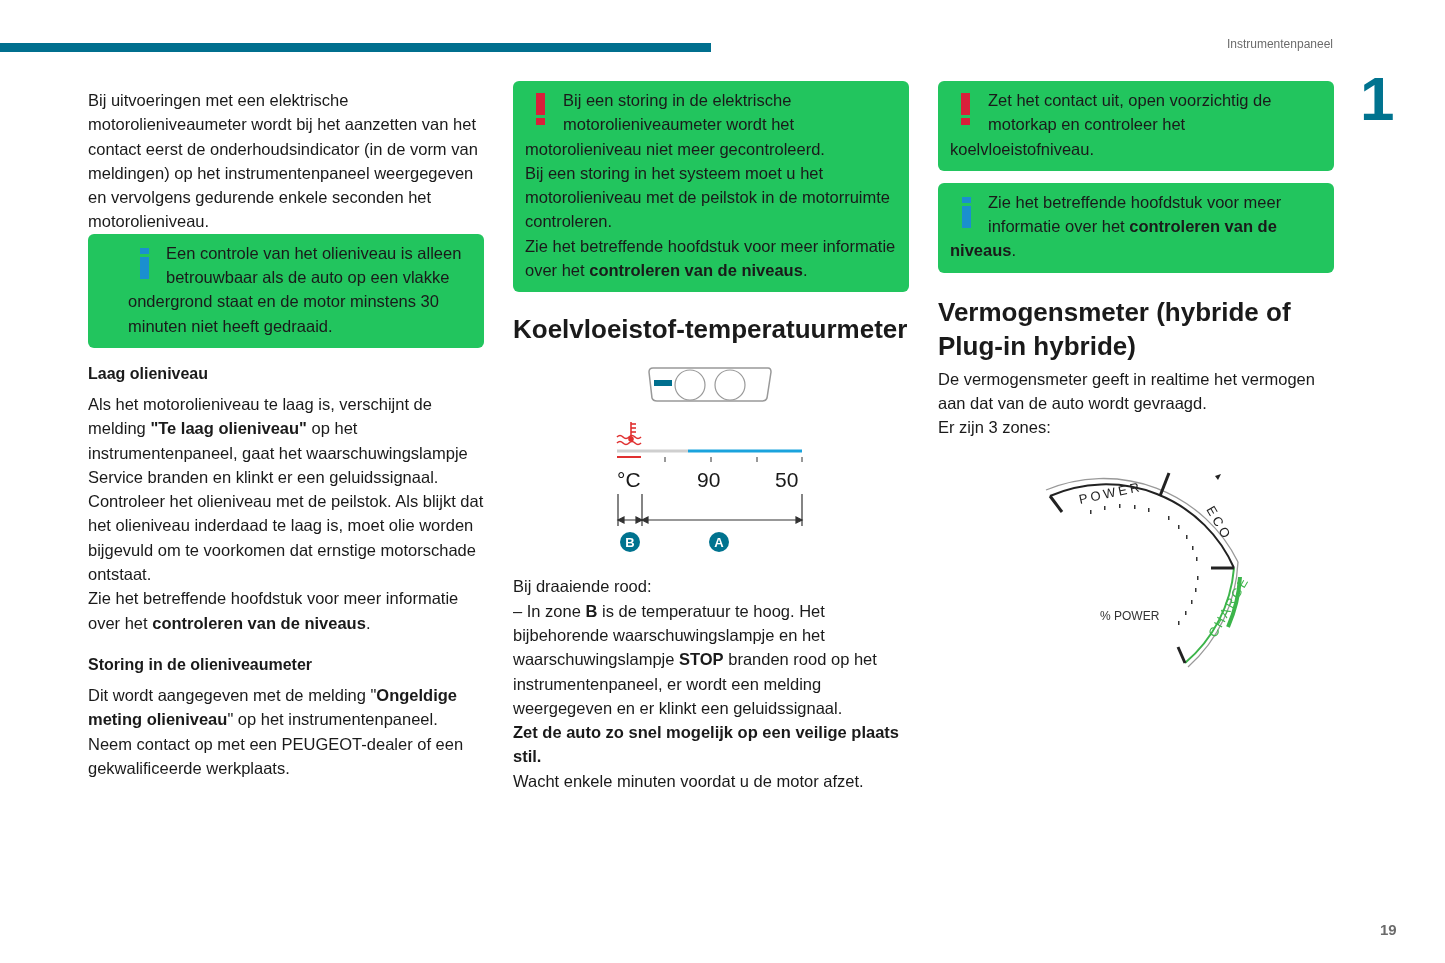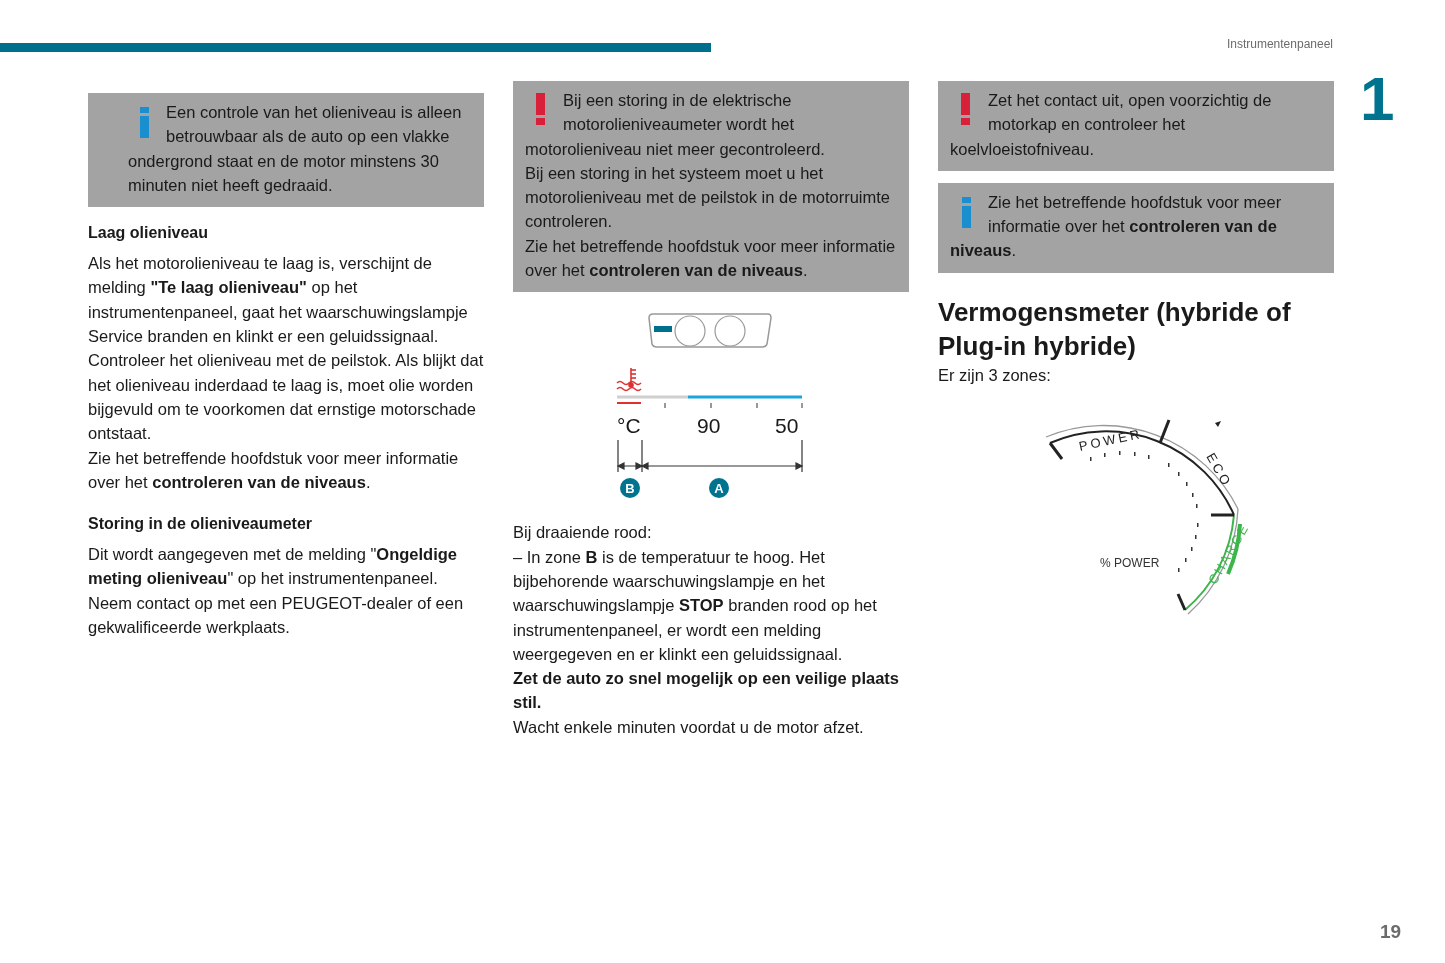--- a/index.html
+++ b/index.html
@@ -1,27 +1,27 @@
 <!DOCTYPE html>
 <html><head>
 <meta charset="utf-8">
 <style>
   html, body { margin:0; padding:0; background:#ffffff; }
   body { width:1445px; height:963px; position:relative; overflow:hidden;
          font-family:"Liberation Sans", sans-serif; color:#1a1a1a; }
   .topbar { position:absolute; left:0; top:43px; width:711px; height:9px; background:#006f8e; }
   .header-title { position:absolute; right:112px; top:37px; font-size:12px; color:#6b6b6b; }
   .chapter-num { position:absolute; left:1360px; top:68px; font-size:62px; font-weight:bold; color:#00738f; line-height:1; }
-  .page-num { position:absolute; left:1380px; top:921px; font-size:19px; font-weight:bold; color:#6b6b6b; }
+  .page-num { position:absolute; left:1380px; top:921px; font-size:15px; font-weight:bold; color:#6b6b6b; }
   .col { position:absolute; top:88px; width:396px; font-size:16.5px; line-height:24.3px; }
   .col1 { left:88px; }
   .col2 { left:513px; }
   .col3 { left:938px; }
   p { margin:0; }
-  .box { background:#a3a3a3; padding:7px 12px 10px 12px; margin-left:0; position:relative; }
+  .box { background:#22c55e; padding:7px 12px 10px 12px; margin-left:0; position:relative;border-radius:6px; }
   .box .ico { float:left; width:38px; height:44px; position:relative; }
   .excl { position:absolute; left:10px; top:5px; width:10px; }
   .excl .bar { display:block; width:9px; height:22px; background:#d8203a; margin:0 auto; }
   .excl .dot { display:block; width:9px; height:7px; background:#d8203a; margin:3px auto 0; }
   .info { position:absolute; left:12px; top:7px; width:9px; }
   .info .dot { display:block; width:9px; height:6px; background:#1a8fcf; }
   .info .bar { display:block; width:9px; height:22px; background:#1a8fcf; margin-top:3px; }
   h3 { font-size:16px; margin:0; font-weight:bold; line-height:24px; }
   h2 { font-size:26px; line-height:34px; margin:0; font-weight:bold; color:#1a1a1a; }
   b { font-weight:bold; }
@@ -29,21 +29,22 @@
 </style>
 </head>
 <body>
 
 <div class="topbar"></div>
 <div class="header-title">Instrumentenpaneel</div>
 <div class="chapter-num">1</div>
 <div class="page-num">19</div>
 
 <div class="col col1">
-  <div class="box" style="margin-top:5px;padding-left:40px;">
+  <p>Bij uitvoeringen met een elektrische motorolieniveaumeter wordt bij het aanzetten van het contact eerst de onderhoudsindicator (in de vorm van meldingen) op het instrumentenpaneel weergegeven en vervolgens gedurende enkele seconden het motorolieniveau.</p>
+  <div class="box" style="padding-left:40px;">
     <div class="ico">
       <span class="info">
           <span class="dot"></span>
           <span class="bar"></span>
         </span>
     </div>
     <span>Een controle van het olieniveau is alleen betrouwbaar als de auto op een vlakke ondergrond staat en de motor minstens 30 minuten niet heeft gedraaid.</span>
   </div>
   <h3 style="margin-top:14px;">Laag olieniveau</h3>
   <p style="margin-top:6px;"><span>Als het motorolieniveau te laag is, verschijnt de melding </span><b>"Te laag olieniveau"</b><span> op het instrumentenpaneel, gaat het waarschuwingslampje Service branden en klinkt er een geluidssignaal. Controleer het olieniveau met de peilstok. Als blijkt dat het olieniveau inderdaad te laag is, moet olie worden bijgevuld om te voorkomen dat ernstige motorschade ontstaat.</span></p>
@@ -57,20 +58,21 @@
     <div class="ico">
       <span class="excl">
           <span class="bar"></span>
           <span class="dot"></span>
         </span>
     </div>
     <p>Bij een storing in de elektrische motorolieniveaumeter wordt het motorolieniveau niet meer gecontroleerd.</p>
     <p>Bij een storing in het systeem moet u het motorolieniveau met de peilstok in de motorruimte controleren.</p>
     <p><span>Zie het betreffende hoofdstuk voor meer informatie over het </span><b>controleren van de niveaus</b><span>.</span></p>
   </div>
+  <h2 style="margin-top:20px;">Koelvloeistof-temperatuurmeter</h2>
   <div class="figure" style="height:220px;margin-top:8px;">
     <svg width="396" height="220" viewBox="0 0 396 220">
       <path d="M140 14 L255 14 Q258 14 258 18 L254 44 Q253 47 249 47 L144 47 Q140 47 139 44 L136 18 Q136 14 140 14 Z" fill="#fff" stroke="#999" stroke-width="1.5"></path>
       <rect x="141" y="26" width="18" height="6" fill="#006f8e"></rect>
       <circle cx="177" cy="31" r="15" fill="#fff" stroke="#999" stroke-width="1.2"></circle>
       <circle cx="217" cy="31" r="15" fill="#fff" stroke="#999" stroke-width="1.2"></circle>
       <g stroke="#e03030" stroke-width="1.6" fill="none">
         <line x1="118" y1="68" x2="118" y2="83"></line>
         <line x1="118" y1="70" x2="123" y2="70"></line>
           <line x1="118" y1="74" x2="123" y2="74"></line>
@@ -124,20 +126,21 @@
   <div class="box" style="margin-top:12px;">
     <div class="ico">
       <span class="info">
           <span class="dot"></span>
           <span class="bar"></span>
         </span>
     </div>
     <span>Zie het betreffende hoofdstuk voor meer informatie over het </span><b>controleren van de niveaus</b><span>.</span>
   </div>
   <h2 style="margin-top:22px;">Vermogensmeter (hybride of Plug-in hybride)</h2>
+  <p style="margin-top:4px;">De vermogensmeter geeft in realtime het vermogen aan dat van de auto wordt gevraagd.</p>
   <p>Er zijn 3 zones:</p>
   <div class="figure" style="height:230px;margin-top:12px;">
     <svg width="396" height="230" viewBox="0 0 396 230">
       <path d="M108 38 A150 150 0 0 1 300 110" fill="none" stroke="#999" stroke-width="1.3"></path>
       <path d="M300 110 A150 150 0 0 1 250 215" fill="none" stroke="#999" stroke-width="1.3"></path>
       <path d="M112 44 A140 140 0 0 1 296 116" fill="none" stroke="#222" stroke-width="2"></path>
       <path d="M296 116 A140 140 0 0 1 247 211" fill="none" stroke="#3cb54a" stroke-width="2"></path>
       <path d="M302 125 A145 145 0 0 1 290 175" fill="none" stroke="#3cb54a" stroke-width="4"></path>
       <line x1="112" y1="44" x2="124" y2="60" stroke="#222" stroke-width="3"></line>
       <line x1="231" y1="21" x2="222" y2="44" stroke="#222" stroke-width="3"></line>

